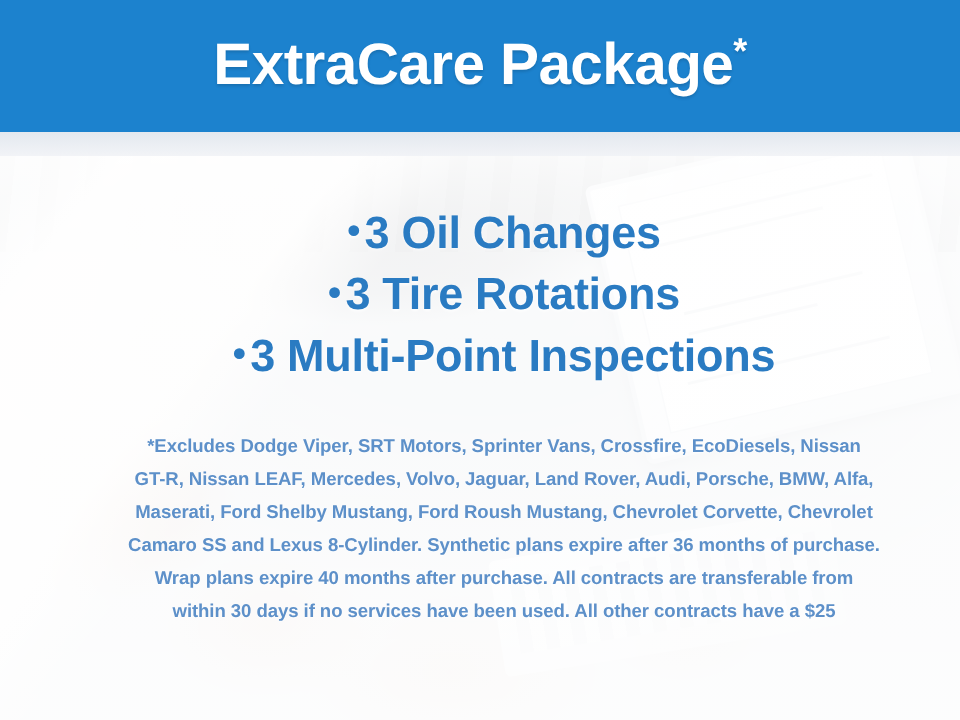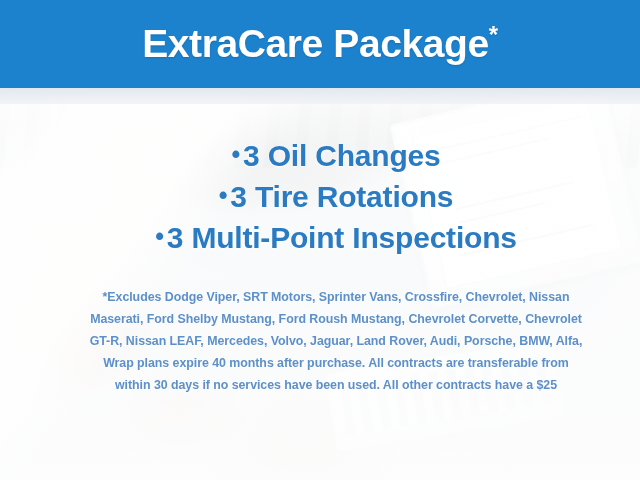--- a/index.html
+++ b/index.html
@@ -283,21 +283,22 @@
       </div>
       <div class="bullet-line">
         <span class="dot">•</span><span>3 Tire Rotations</span>
       </div>
       <div class="bullet-line">
         <span class="dot">•</span><span>3 Multi-Point Inspections</span>
       </div>
     </div>
 
     <div class="disclaimer">
-      <div>*Excludes Dodge Viper, SRT Motors, Sprinter Vans, Crossfire, Chevrolet, Nissan</div>
+      <div>*Excludes Dodge Viper, SRT Motors, Sprinter Vans, Crossfire, EcoDiesels, Nissan</div>
+      <div>GT-R, Nissan LEAF, Mercedes, Volvo, Jaguar, Land Rover, Audi, Porsche, BMW, Alfa,</div>
       <div>Maserati, Ford Shelby Mustang, Ford Roush Mustang, Chevrolet Corvette, Chevrolet</div>
-      <div>GT-R, Nissan LEAF, Mercedes, Volvo, Jaguar, Land Rover, Audi, Porsche, BMW, Alfa,</div>
+      <div>Camaro SS and Lexus 8-Cylinder. Synthetic plans expire after 36 months of purchase.</div>
       <div>Wrap plans expire 40 months after purchase. All contracts are transferable from</div>
       <div>within 30 days if no services have been used. All other contracts have a $25</div>
     </div>
 
   </div>
 </div>
 
 </body></html>

